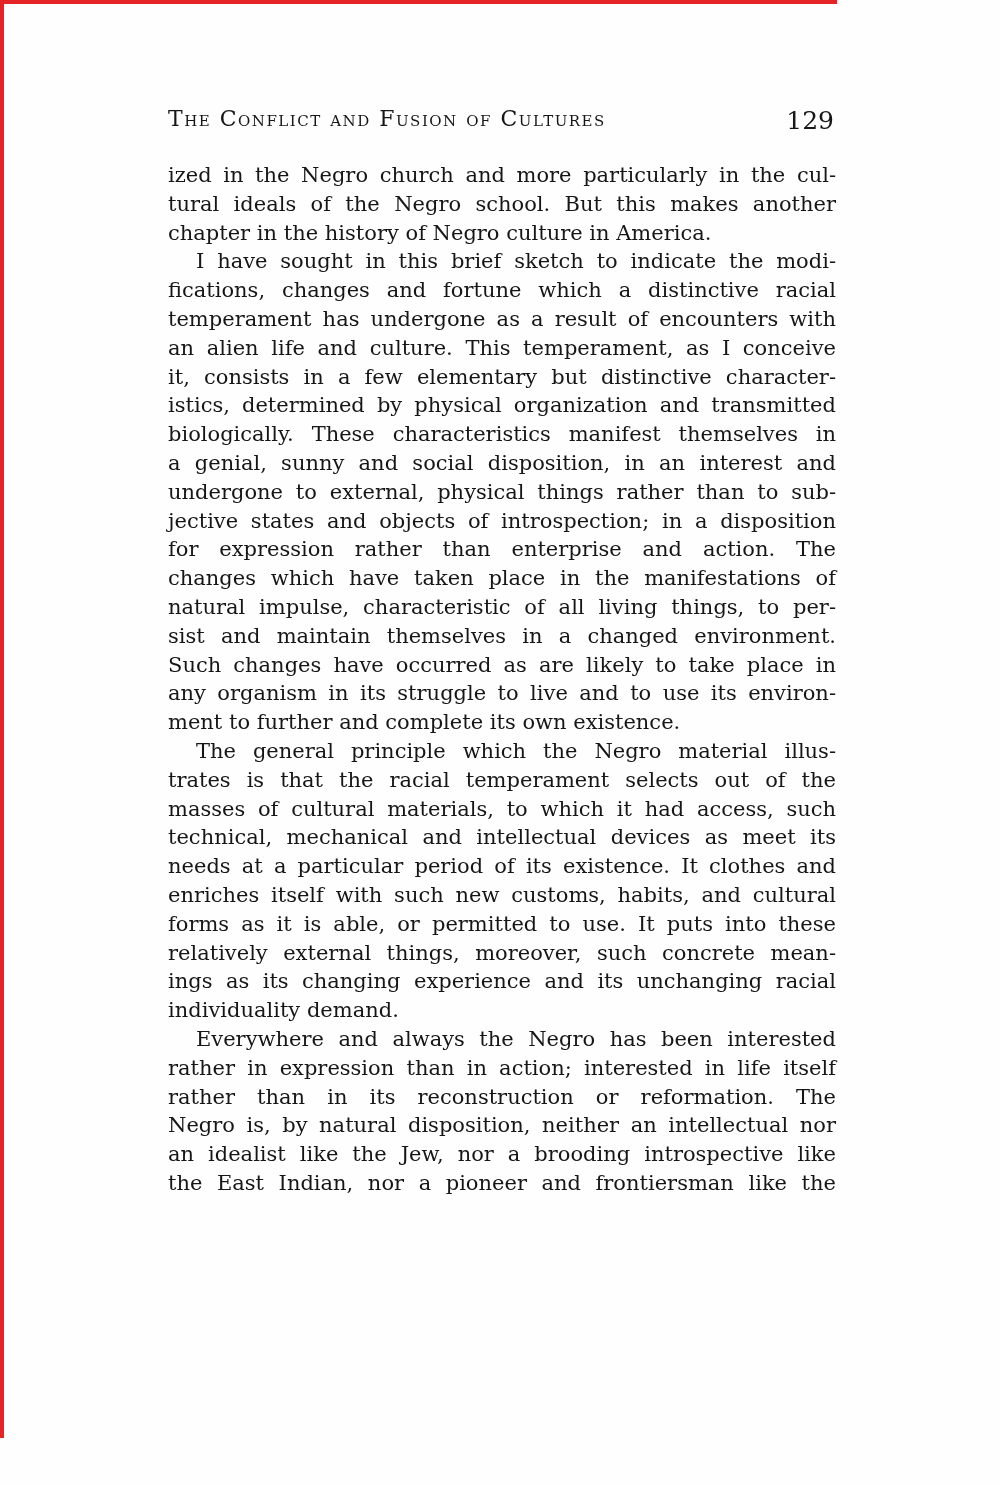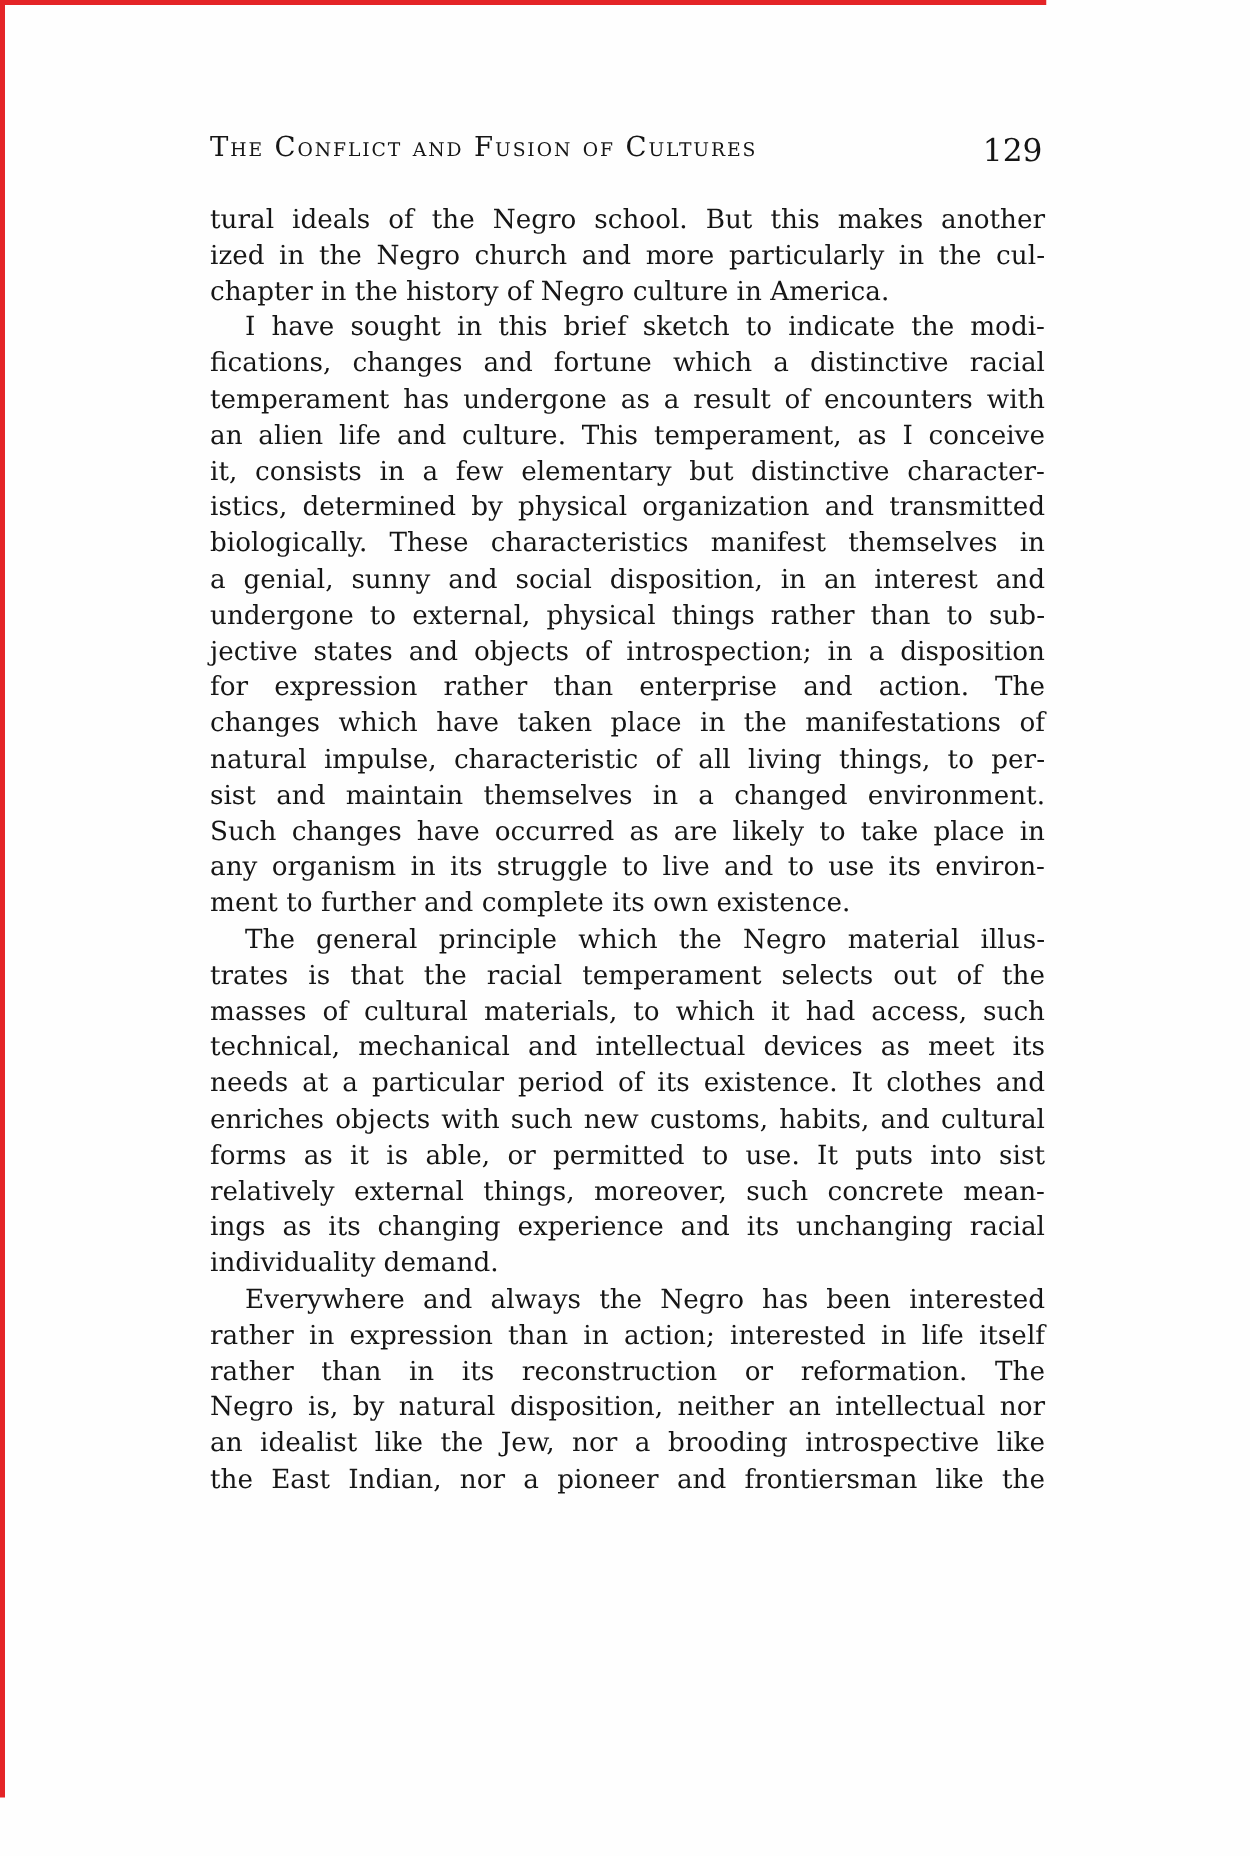--- a/index.html
+++ b/index.html
@@ -80,22 +80,22 @@
 
 <div class="scan-mark scan-mark-top" style="background: rgb(228, 36, 39);"></div>
 <div class="scan-mark scan-mark-left" style="background: rgb(228, 36, 39);"></div>
 
 <div class="running-header">
   <div class="header-title">The Conflict and Fusion of Cultures</div>
   <div class="header-page-number">129</div>
 </div>
 
 <div class="body-text">
+    <div class="text-line">ized in the Negro church and more particularly in the cul-</div>
     <div class="text-line">tural ideals of the Negro school. But this makes another</div>
-    <div class="text-line">ized in the Negro church and more particularly in the cul-</div>
     <div class="text-line no-justify">chapter in the history of Negro culture in America.</div>
     <div class="text-line indent">I have sought in this brief sketch to indicate the modi-</div>
     <div class="text-line">fications, changes and fortune which a distinctive racial</div>
     <div class="text-line">temperament has undergone as a result of encounters with</div>
     <div class="text-line">an alien life and culture. This temperament, as I conceive</div>
     <div class="text-line">it, consists in a few elementary but distinctive character-</div>
     <div class="text-line">istics, determined by physical organization and transmitted</div>
     <div class="text-line">biologically. These characteristics manifest themselves in</div>
     <div class="text-line">a genial, sunny and social disposition, in an interest and</div>
     <div class="text-line">undergone to external, physical things rather than to sub-</div>
@@ -105,22 +105,22 @@
     <div class="text-line">natural impulse, characteristic of all living things, to per-</div>
     <div class="text-line">sist and maintain themselves in a changed environment.</div>
     <div class="text-line">Such changes have occurred as are likely to take place in</div>
     <div class="text-line">any organism in its struggle to live and to use its environ-</div>
     <div class="text-line no-justify">ment to further and complete its own existence.</div>
     <div class="text-line indent">The general principle which the Negro material illus-</div>
     <div class="text-line">trates is that the racial temperament selects out of the</div>
     <div class="text-line">masses of cultural materials, to which it had access, such</div>
     <div class="text-line">technical, mechanical and intellectual devices as meet its</div>
     <div class="text-line">needs at a particular period of its existence. It clothes and</div>
-    <div class="text-line">enriches objects with such new customs, habits, and cultural</div>
-    <div class="text-line">forms as it is able, or permitted to use. It puts into sist</div>
+    <div class="text-line">enriches itself with such new customs, habits, and cultural</div>
+    <div class="text-line">forms as it is able, or permitted to use. It puts into these</div>
     <div class="text-line">relatively external things, moreover, such concrete mean-</div>
     <div class="text-line">ings as its changing experience and its unchanging racial</div>
     <div class="text-line no-justify">individuality demand.</div>
     <div class="text-line indent">Everywhere and always the Negro has been interested</div>
     <div class="text-line">rather in expression than in action; interested in life itself</div>
     <div class="text-line">rather than in its reconstruction or reformation. The</div>
     <div class="text-line">Negro is, by natural disposition, neither an intellectual nor</div>
     <div class="text-line">an idealist like the Jew, nor a brooding introspective like</div>
     <div class="text-line">the East Indian, nor a pioneer and frontiersman like the</div>
   </div>

